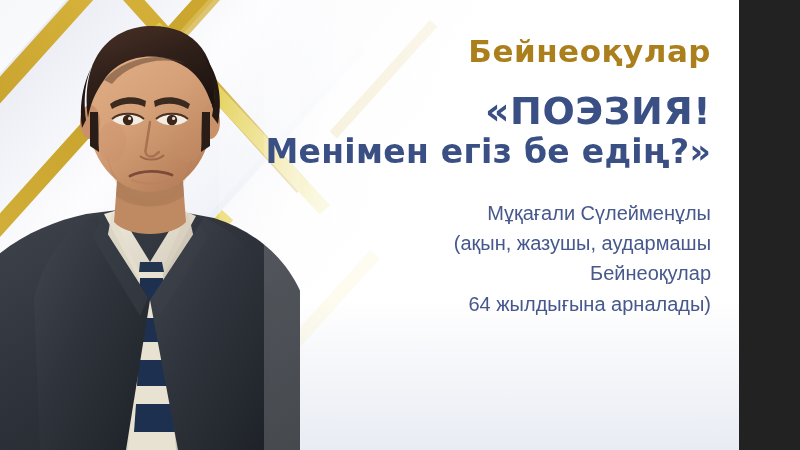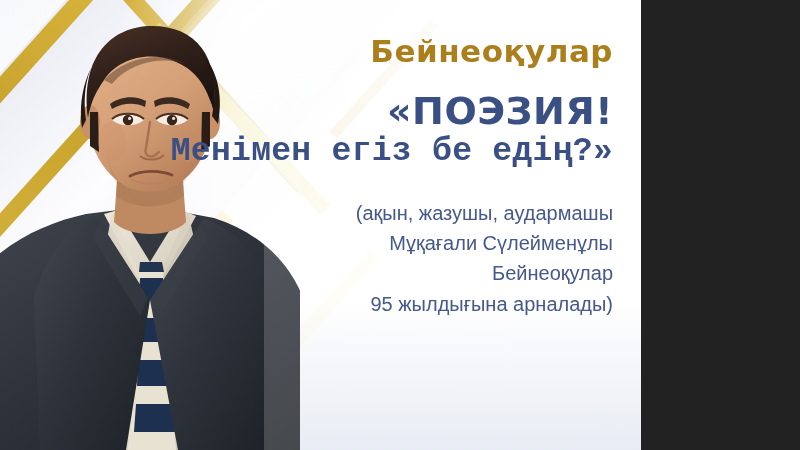--- a/index.html
+++ b/index.html
@@ -2,21 +2,21 @@
 <html><head>
 <meta charset="utf-8">
 <style>
   html, body {
     margin: 0;
     padding: 0;
     background: #222;
   }
   #poster {
     position: relative;
-    width: 641px;
+    width: 739px;
     height: 450px;
     overflow: hidden;
     font-family: "Liberation Sans", sans-serif;
     background: #fef9c3;
   }
 
   
   .bg-base {
     position: absolute;
     inset: 0;
@@ -193,21 +193,20 @@
   .headline .l1 {
     display: block;
     font-size: 38px;
     letter-spacing: .5px;
   }
   .headline .l2 {
     display: block;
     font-size: 33px;
     letter-spacing: .3px;
     margin-top: 2px;
-    font-family: Liberation Mono, monospace;
   }
   .subtitle {
     margin-top: 28px;
     color: #46588c;
     font-size: 20px;
     line-height: 1.52;
     font-family: "Liberation Sans", sans-serif;
     font-weight: 400;
   }
   .subtitle span { display: block; }
@@ -334,20 +333,20 @@
   <div class="text-block">
 
     <div class="kicker">Бейнеоқулар</div>
 
     <div class="headline">
       <span class="l1">«ПОЭЗИЯ!</span>
       <span class="l2">Менімен егіз бе едің?»</span>
     </div>
 
     <div class="subtitle">
+      <span>Мұқағали Сүлейменұлы</span>
       <span>(ақын, жазушы, аудармашы</span>
-      <span>Мұқағали Сүлейменұлы</span>
       <span>Бейнеоқулар</span>
-      <span>95 жылдығына арналады)</span>
+      <span>64 жылдығына арналады)</span>
     </div>
 
   </div>
 </div>
 
 </body></html>

